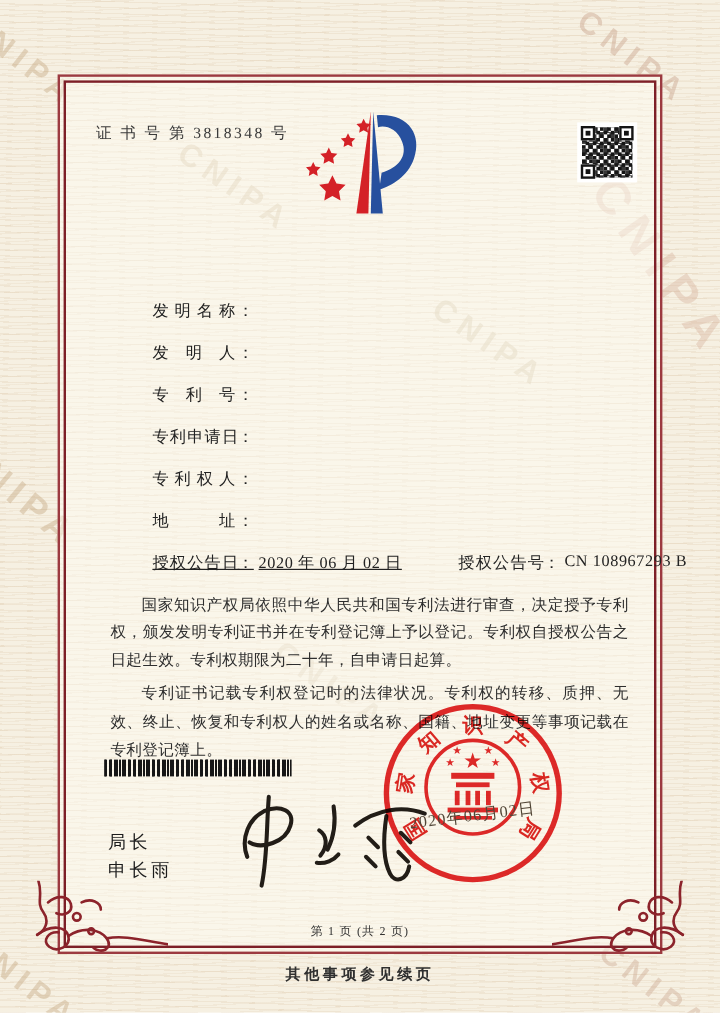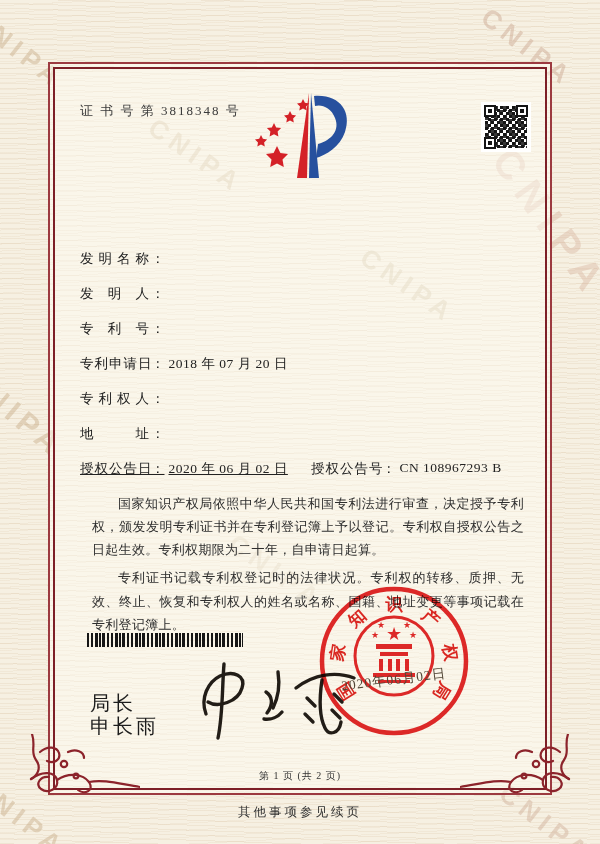--- a/index.html
+++ b/index.html
@@ -50,43 +50,43 @@
   .title{
     position:absolute;left:0;right:0;top:118px;text-align:center;
     font-size:30px;font-weight:700;color:#111;
     letter-spacing:0.55em;padding-left:0.55em;box-sizing:border-box;
   }
   .fields{position:absolute;left:30px;right:26px;top:186px;font-size:13.5px;color:#222;}
   .frow{height:35px;display:flex;align-items:flex-start;}
   .fcell{display:flex;white-space:nowrap;}
   .flabel{
     display:inline-block;width:70px;text-align:justify;text-align-last:justify;
-    letter-spacing:1px;flex:0 0 70px;
+    letter-spacing:1px;flex:0 0 70px;margin-left:47px;
   }
   .fcolon{margin:0 4px 0 1px;}
   .fvalue{letter-spacing:.5px;}
   .frow.split .fcell:first-child{flex:0 0 52%;text-decoration:underline;}
   .paras{position:absolute;left:30px;right:26px;top:428px;font-size:13px;line-height:1.78;
     text-align:justify;color:#2e2e2e;letter-spacing:.3px;margin-left:12px;}
   .paras p{margin:0 0 5px 0;text-indent:2em;}
   .barcode{
     position:absolute;left:37px;top:569px;width:156px;height:14px;
     background-image:
       repeating-linear-gradient(90deg,#161616 0 2px,transparent 2px 4px),
       repeating-linear-gradient(90deg,#161616 0 1px,transparent 1px 5px);
   }
-  .officer{position:absolute;left:40px;top:628px;font-size:20px;letter-spacing:3px;
+  .officer{position:absolute;left:40px;top:628px;font-size:15px;letter-spacing:3px;
     line-height:23px;color:#1c1c1c;}
   .signature{position:absolute;left:118px;top:594px;}
   .seal{position:absolute;left:315px;top:582px;width:158px;height:158px;z-index:6;
     mix-blend-mode:multiply;opacity:.93;}
   .page-num{position:absolute;left:0;right:0;bottom:10px;text-align:center;
     font-size:10px;letter-spacing:1px;color:#333;}
   .note{position:absolute;left:0;right:0;top:804px;text-align:center;font-size:12.5px;
-    letter-spacing:3px;color:#2f2f2f;}
+    letter-spacing:3px;color:#2f2f2f;font-weight:bold;}
   .flourish{position:absolute;z-index:3;}
   .flourish.right{transform:scaleX(-1);}
 </style>
 </head>
 <body>
 
 <div class="page">
 
   <div class="wm" style="left:-16px;top:4px;font-size:26px;transform:rotate(38deg);">CNIPA</div>
   <div class="wm" style="left:494px;top:2px;font-size:26px;transform:rotate(38deg);color:rgba(206,172,150,.5);">CNIPA</div>
@@ -144,21 +144,20 @@
       <div class="frow">
         <span class="fcell">
           <span class="flabel">专利号</span>
           <span class="fcolon">：</span>
         </span>
       </div>
       <div class="frow">
         <span class="fcell">
           <span class="flabel">专利申请日</span>
           <span class="fcolon">：</span>
-          <span class="fvalue">2018 年 07 月 20 日</span>
         </span>
       </div>
       <div class="frow">
         <span class="fcell">
           <span class="flabel">专利权人</span>
           <span class="fcolon">：</span>
         </span>
       </div>
       <div class="frow">
         <span class="fcell">

